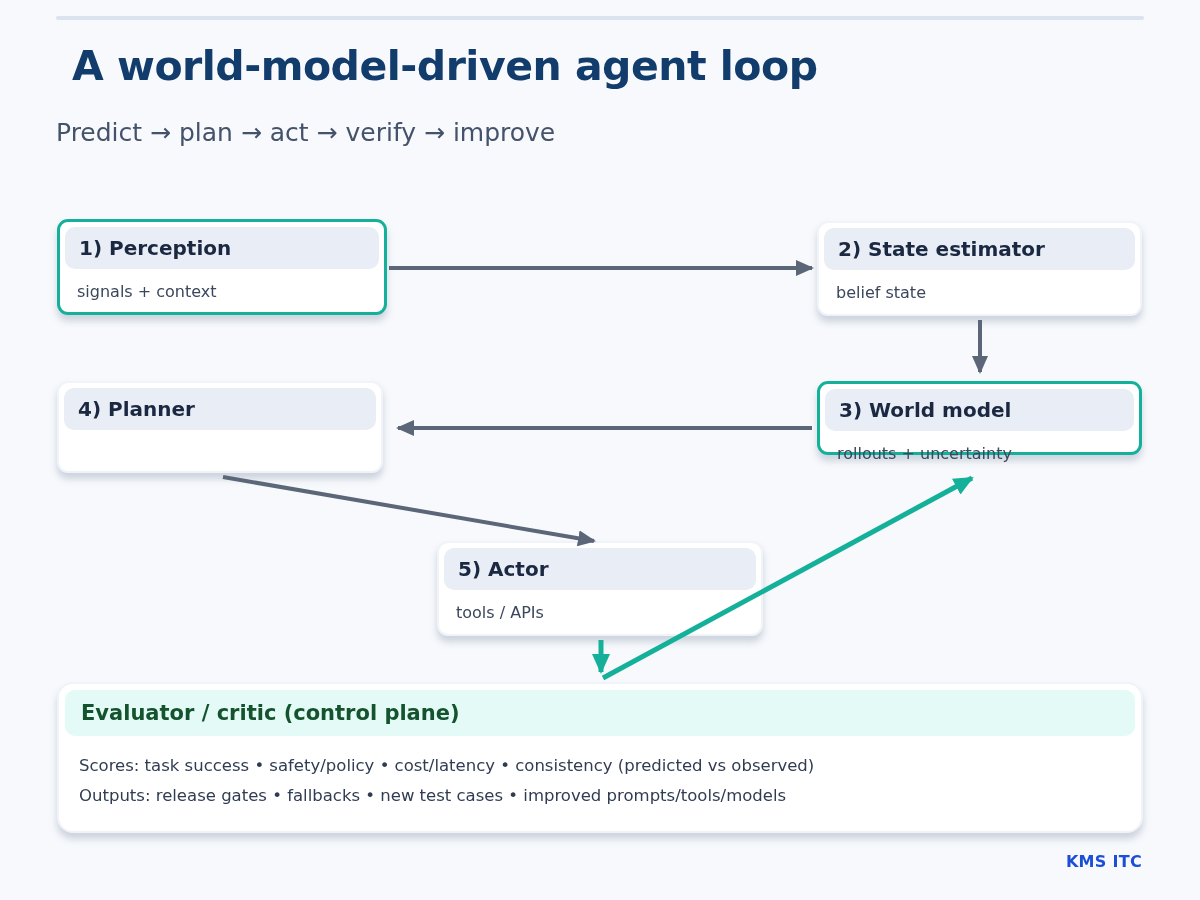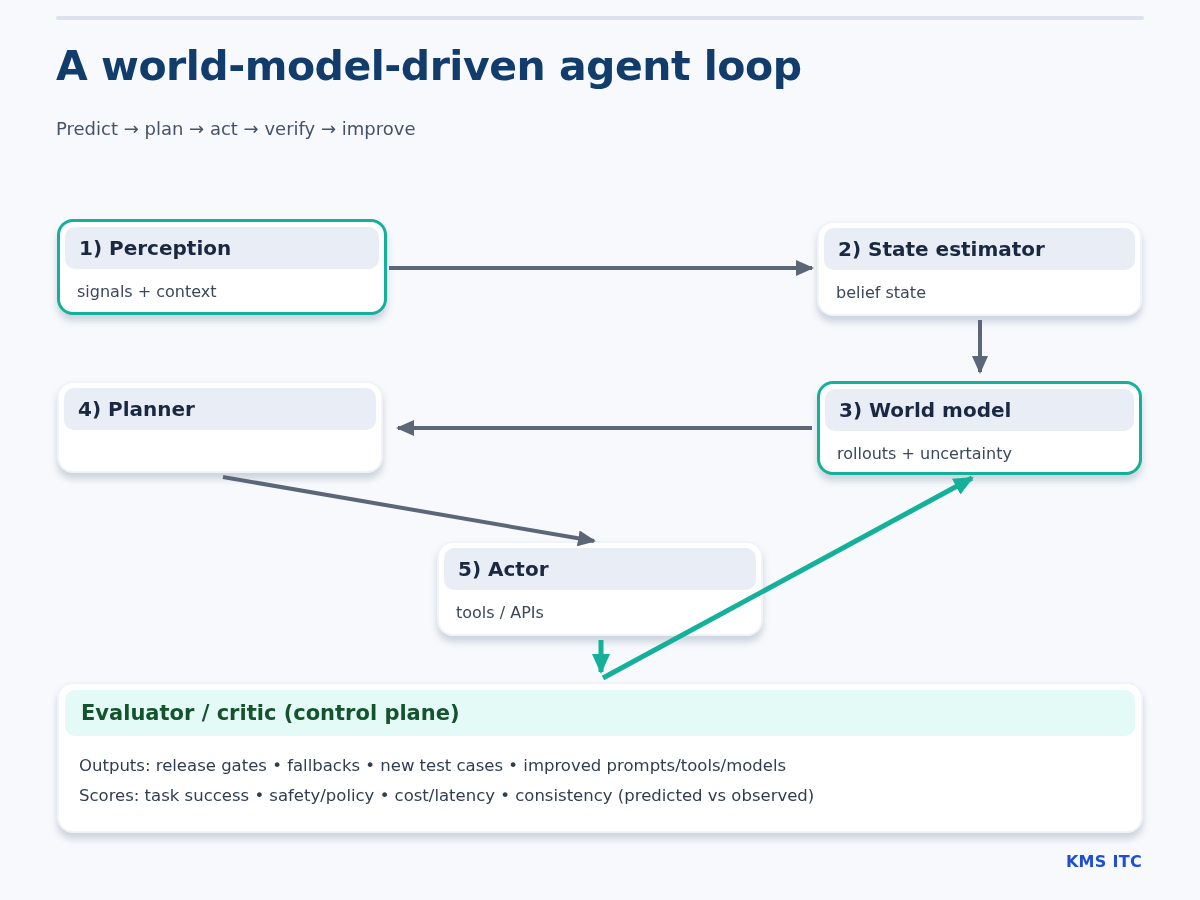--- a/index.html
+++ b/index.html
@@ -7,47 +7,47 @@
     width:1200px;height:900px;position:relative;overflow:hidden;
     background:#f7f9fc;
     font-family:"DejaVu Sans","Liberation Sans",sans-serif;
     -webkit-font-smoothing:antialiased;
   }
   .top-divider{
     position:absolute;left:56px;top:16px;width:1088px;height:4px;
     background:#dce3ee;border-radius:2px;
   }
   .page-title{
-    position:absolute;left:56px;top:42px;
+    position:absolute;left:72px;top:42px;
     font-size:41px;font-weight:700;color:#113c6b;letter-spacing:-0.5px;
     white-space:nowrap;
     text-align:right;
   }
   .page-subtitle{
     position:absolute;left:56px;top:118px;
-    font-size:18px;color:#44526a;white-space:nowrap;
+    font-size:25px;color:#44526a;white-space:nowrap;
   }
   .box{
     position:absolute;box-sizing:border-box;background:#ffffff;
-    border:2px solid #f0f3f8;border-radius:16px;
+    border:2px solid #f0f3f8;border-radius:11px;
     box-shadow:0 6px 7px rgba(125,140,165,0.35);
   }
   .box.highlight{border:3px solid #15b099;}
   .box-header{
     margin:5px;background:#e9edf5;border-radius:10px;
     padding:9px 14px;font-size:20px;font-weight:700;color:#1b2842;
     white-space:nowrap;overflow:hidden;
   }
   .box-body{
     padding:8px 17px 12px;font-size:16px;color:#3b475c;white-space:nowrap;
   }
   #box-perception{left:57px;top:219px;width:330px;height:96px;}
   #box-state-estimator{left:817px;top:221px;width:325px;height:95px;}
   #box-planner{left:57px;top:381px;width:326px;height:92px;}
-  #box-world-model{left:817px;top:381px;width:325px;height:94px;}
+  #box-world-model{left:817px;top:381px;width:325px;height:74px;}
   #box-actor{left:437px;top:541px;width:326px;height:95px;}
   .evaluator{
     position:absolute;box-sizing:border-box;left:57px;top:682px;width:1086px;height:151px;
     background:#ffffff;border:2px solid #f0f3f8;border-radius:16px;
     box-shadow:0 6px 7px rgba(125,140,165,0.35);
   }
   .evaluator-header{
     margin:6px;background:#e3faf6;border-radius:10px;
     padding:11px 16px;font-size:21px;font-weight:700;color:#14532d;
     white-space:nowrap;overflow:hidden;
@@ -92,22 +92,22 @@
 </div>
 
 <div id="box-actor" class="box">
   <div class="box-header">5) Actor</div>
   <div class="box-body">tools / APIs</div>
 </div>
 
 <div class="evaluator">
   <div class="evaluator-header">Evaluator / critic (control plane)</div>
   <div class="evaluator-body">
+    <div>Scores: task success • safety/policy • cost/latency • consistency (predicted vs observed)</div>
     <div>Outputs: release gates • fallbacks • new test cases • improved prompts/tools/models</div>
-    <div>Scores: task success • safety/policy • cost/latency • consistency (predicted vs observed)</div>
   </div>
 </div>
 
 <svg class="arrow-layer" width="1200" height="900" viewBox="0 0 1200 900" xmlns="http://www.w3.org/2000/svg">
   <defs>
     <marker id="mgray" markerUnits="userSpaceOnUse" markerWidth="20" markerHeight="16" refX="16" refY="8" orient="auto">
       <path d="M0,0 L18,8 L0,16 Z" fill="#5b6678"></path>
     </marker>
     <marker id="mteal" markerUnits="userSpaceOnUse" markerWidth="22" markerHeight="18" refX="18" refY="9" orient="auto">
       <path d="M0,0 L20,9 L0,18 Z" fill="#15b099"></path>

